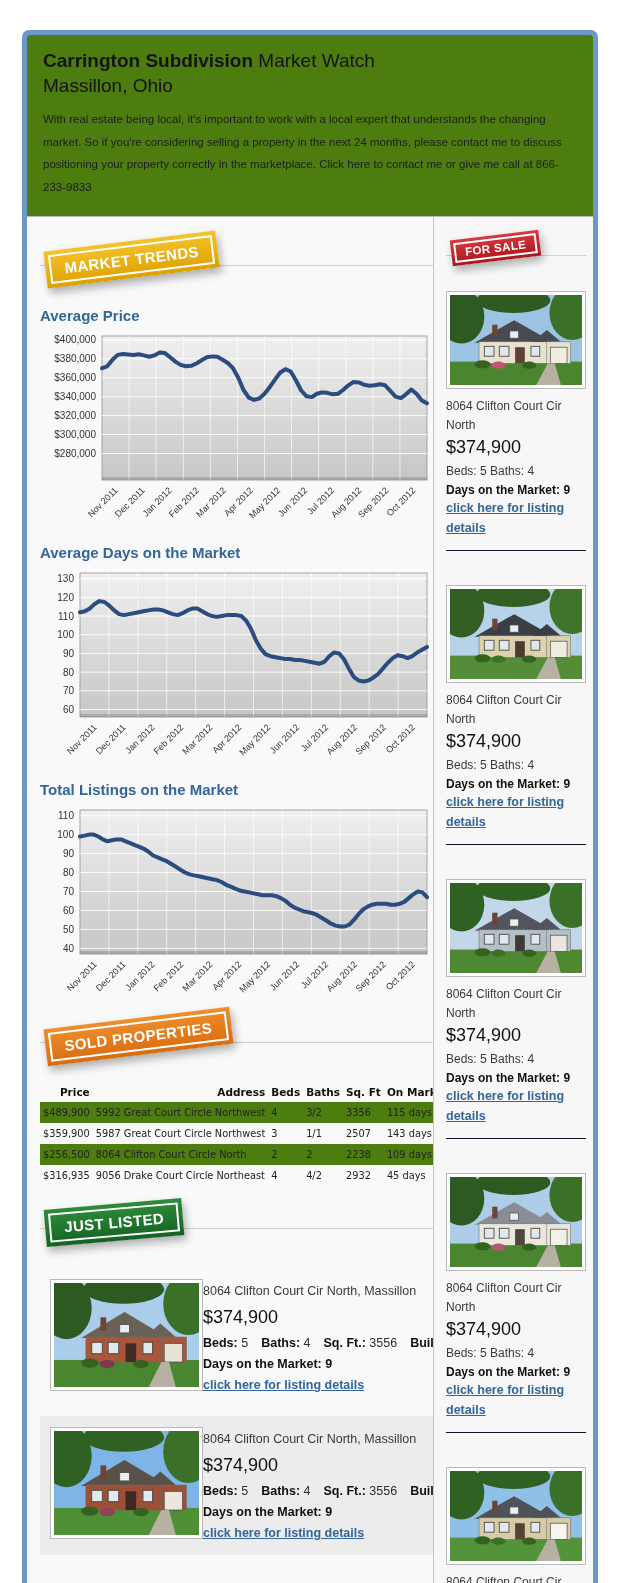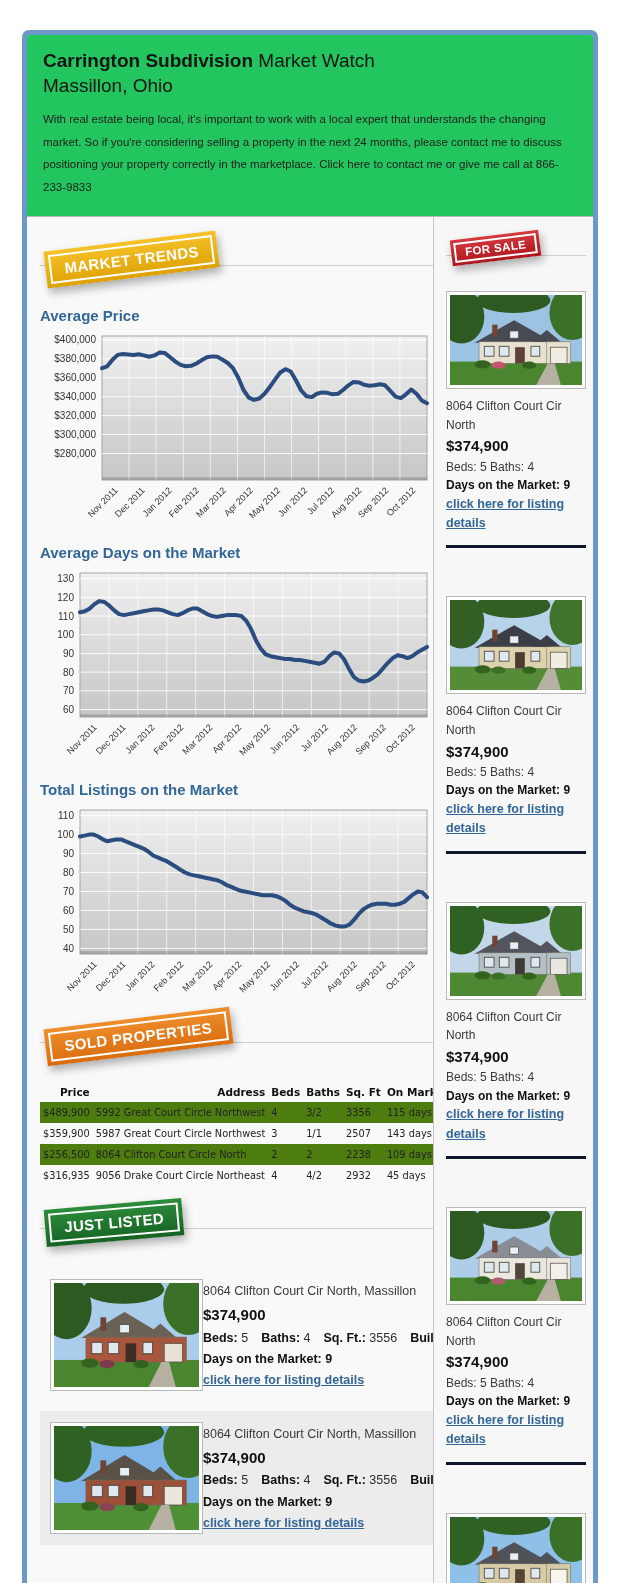--- a/index.html
+++ b/index.html
@@ -1,19 +1,19 @@
 <!DOCTYPE html>
 <html><head>
 <meta charset="utf-8">
 <style>
   html,body{margin:0;padding:0;background:#ffffff;}
   body{width:620px;font-family:"Liberation Sans",sans-serif;color:#333;-webkit-font-smoothing:antialiased;}
   .frame{margin:30px 22px 0 22px;border:5px solid #6b98c6;border-radius:7px;background:#f9f9f9;overflow:hidden;}
   
-  .hdr{padding:13px 16px 2px 16px;background:#22c55e;}
+  .hdr{padding:13px 16px 2px 16px;background:#4d7c0f;}
   .title{font-size:19px;color:#141414;line-height:1.35;font-weight:normal;margin:0;}
   .title b{font-weight:bold;}
   .subtitle{font-size:19px;color:#141414;line-height:1.25;margin:0;}
   .intro{font-size:11.5px;line-height:1.95;color:#1d1d1d;margin:11px 0 16px 0;max-width:540px;}
   .top-divider{height:1px;background:#b8b8b8;box-shadow:0 2px 4px rgba(0,0,0,.18);}
   
   .columns{display:flex;align-items:stretch;background:#f9f9f9;}
   .main-col{width:406px;box-sizing:border-box;padding:16px 0 34px 13px;}
   .side-col{flex:1;box-sizing:border-box;border-left:1px solid #c6c6c6;padding:14px 10px 20px 12px;background:#f7f7f7;}
   
@@ -36,27 +36,27 @@
   table.sold th{font-size:10.5px;text-align:right;padding:4px 3px;color:#111;white-space:nowrap;}
   table.sold td{font-size:9.8px;padding:5px 3px;color:#222;white-space:nowrap;}
   table.sold tr.stripe{background:#4d7c0f;}
   
   .jl-card{display:flex;padding:11px 10px;margin-top:8px;}
   .jl-card.alt{background:#ececec;}
   .photo-frame{background:#fff;border:1px solid #b9b9b9;padding:3px;flex:none;cursor:pointer;}
   .jl-card .photo-frame{width:145px;height:104px;}
   .jl-text{font-size:12.5px;line-height:1.7;color:#2e2e2e;padding-top:2px;}
   .jl-addr{color:#3a3a3a;}
-  .price{font-weight:bold;color:#101010;font-size:15px;}
+  .price{font-weight:normal;color:#101010;font-size:18px;}
   .spec{margin-right:13px;white-space:nowrap;}
   .spec b{color:#101010;}
   .dom{font-weight:bold;color:#101010;}
   a.listing-link{color:#336699;font-weight:bold;font-size:12.5px;}
   
-  .fs-card{padding:4px 0 12px 0;border-bottom:3px solid #0f172a;margin-bottom:44px;}
+  .fs-card{padding:4px 0 12px 0;border-bottom:1px solid #0f172a;margin-bottom:30px;}
   .fs-card .photo-frame{width:132px;height:90px;margin-bottom:8px;}
   .fs-text{font-size:12px;line-height:1.55;color:#3a3a3a;}
 </style>
 </head>
 <body>
 
 <div class="frame">
 
   <div class="hdr">
     <div class="title"><b>Carrington Subdivision</b><span> Market Watch</span></div>

